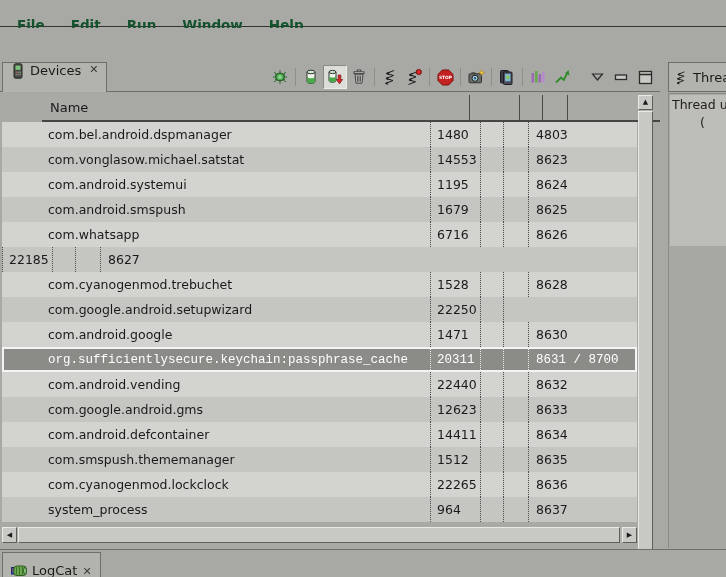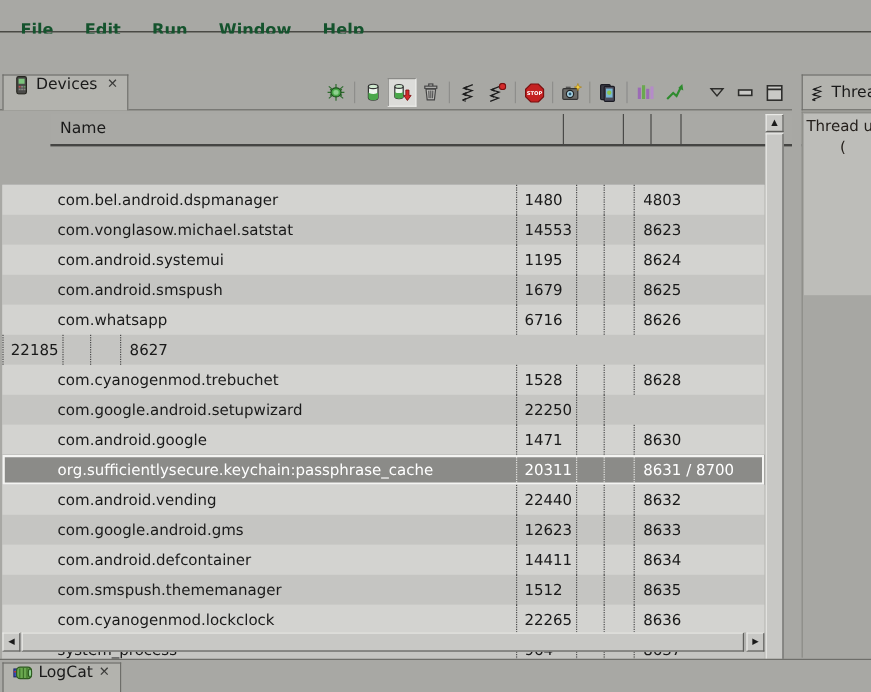--- a/index.html
+++ b/index.html
@@ -32,31 +32,31 @@
   .winbtn{width:18px;height:18px;display:flex;align-items:center;justify-content:center;}
   .wingroup{display:flex;align-items:center;gap:6px;margin-left:14px;}
 
   
   .thead{left:2px;top:35px;width:635px;height:27px;background:#a9a9a5;
          border-bottom:2px solid #454543;box-sizing:border-box;display:flex;font-size:13px;margin-left:40px;}
   .thead .hc{border-right:1px solid #4a4a48;box-sizing:border-box;display:flex;align-items:center;}
   .hc-name{width:428px;padding-left:8px;}
   .hc-pid{width:50px;} .hc-a{width:23px;} .hc-b{width:25px;} .hc-port{flex:1;}
 
-  .tbody{left:2px;top:62px;width:635px;height:400px;background:#d3d3d0;margin-top:32px;}
+  .tbody{left:2px;top:62px;width:635px;height:400px;background:#d3d3d0;}
   .trow{height:25px;display:flex;font-size:12.5px;align-items:stretch;}
   .trow.even{background:#d3d3d0;} .trow.odd{background:#c5c5c2;text-align:right;}
   .trow .c{display:flex;align-items:center;box-sizing:border-box;overflow:hidden;white-space:nowrap;}
   .c-name{width:428px;padding-left:46px;}
   .c-pid{width:50px;border-left:1px dotted #4a4a4a;padding-left:6px;}
   .c-a{width:23px;border-left:1px dotted #4a4a4a;}
   .c-b{width:25px;border-left:1px dotted #4a4a4a;}
   .c-port{flex:1;border-left:1px dotted #4a4a4a;padding-left:7px;}
   .trow.selected{background:#8b8b88;color:#ffffff;box-shadow:inset 0 0 0 2px #f4f4f2;}
-  .trow.selected .c{border-left-color:#e9e9e7;}
+  .trow.selected .c{border-left-color:#e9e9e7;font-family:Liberation Mono, monospace;}
 
   
   .vscroll{left:638px;top:35px;width:15px;height:488px;background:#b0b0ad;}
   .hscroll{left:2px;top:467px;width:635px;height:16px;background:#b0b0ad;}
   .sbtn,.sthumb{background:#c8c8c5;border:1px solid;border-color:#e9e9e6 #5f5f5c #5f5f5c #e9e9e6;
         box-sizing:border-box;display:flex;align-items:center;justify-content:center;
         font-size:7px;color:#1a1a1a;line-height:1;}
   .vscroll .sbtn{width:15px;height:15px;position:absolute;left:0;}
   .vscroll .sthumb{position:absolute;left:0;top:16px;width:15px;height:456px;}
   .hscroll .sbtn{width:15px;height:16px;position:absolute;top:0;}
@@ -71,21 +71,21 @@
   .rcontent{position:absolute;left:0;top:33px;width:58px;height:455px;
             border-left:1px solid #8a8a86;border-top:1px solid #8a8a86;box-sizing:border-box;background:#a7a7a3;}
   .rcontent .light{position:absolute;left:1px;top:1px;width:57px;height:151px;background:#bdbdb9;}
   .rmsg1{position:absolute;left:3px;top:3px;font-size:12.5px;color:#25201c;white-space:nowrap;}
   .rmsg2{position:absolute;left:31px;top:21px;font-size:12.5px;color:#25201c;}
 
   
   .bottom-strip{left:0;top:549px;width:726px;height:28px;background:#a8a8a4;border-top:1px solid #6e6e6a;box-sizing:border-box;}
   .logcat-tab{position:absolute;left:2px;top:2px;height:26px;background:#b3b3ae;
               border:1px solid #6e6e6a;border-bottom:none;box-sizing:border-box;
-              display:flex;align-items:flex-start;gap:5px;padding:0 8px;font-size:13px;}
+              display:flex;align-items:flex-end;gap:5px;padding:0 8px;font-size:13px;}
 
   svg{display:block;}
 </style>
 </head>
 <body>
 
 <div class="abs menubar">
   <span class="menu-item">File</span>
   <span class="menu-item">Edit</span>
   <span class="menu-item">Run</span>

